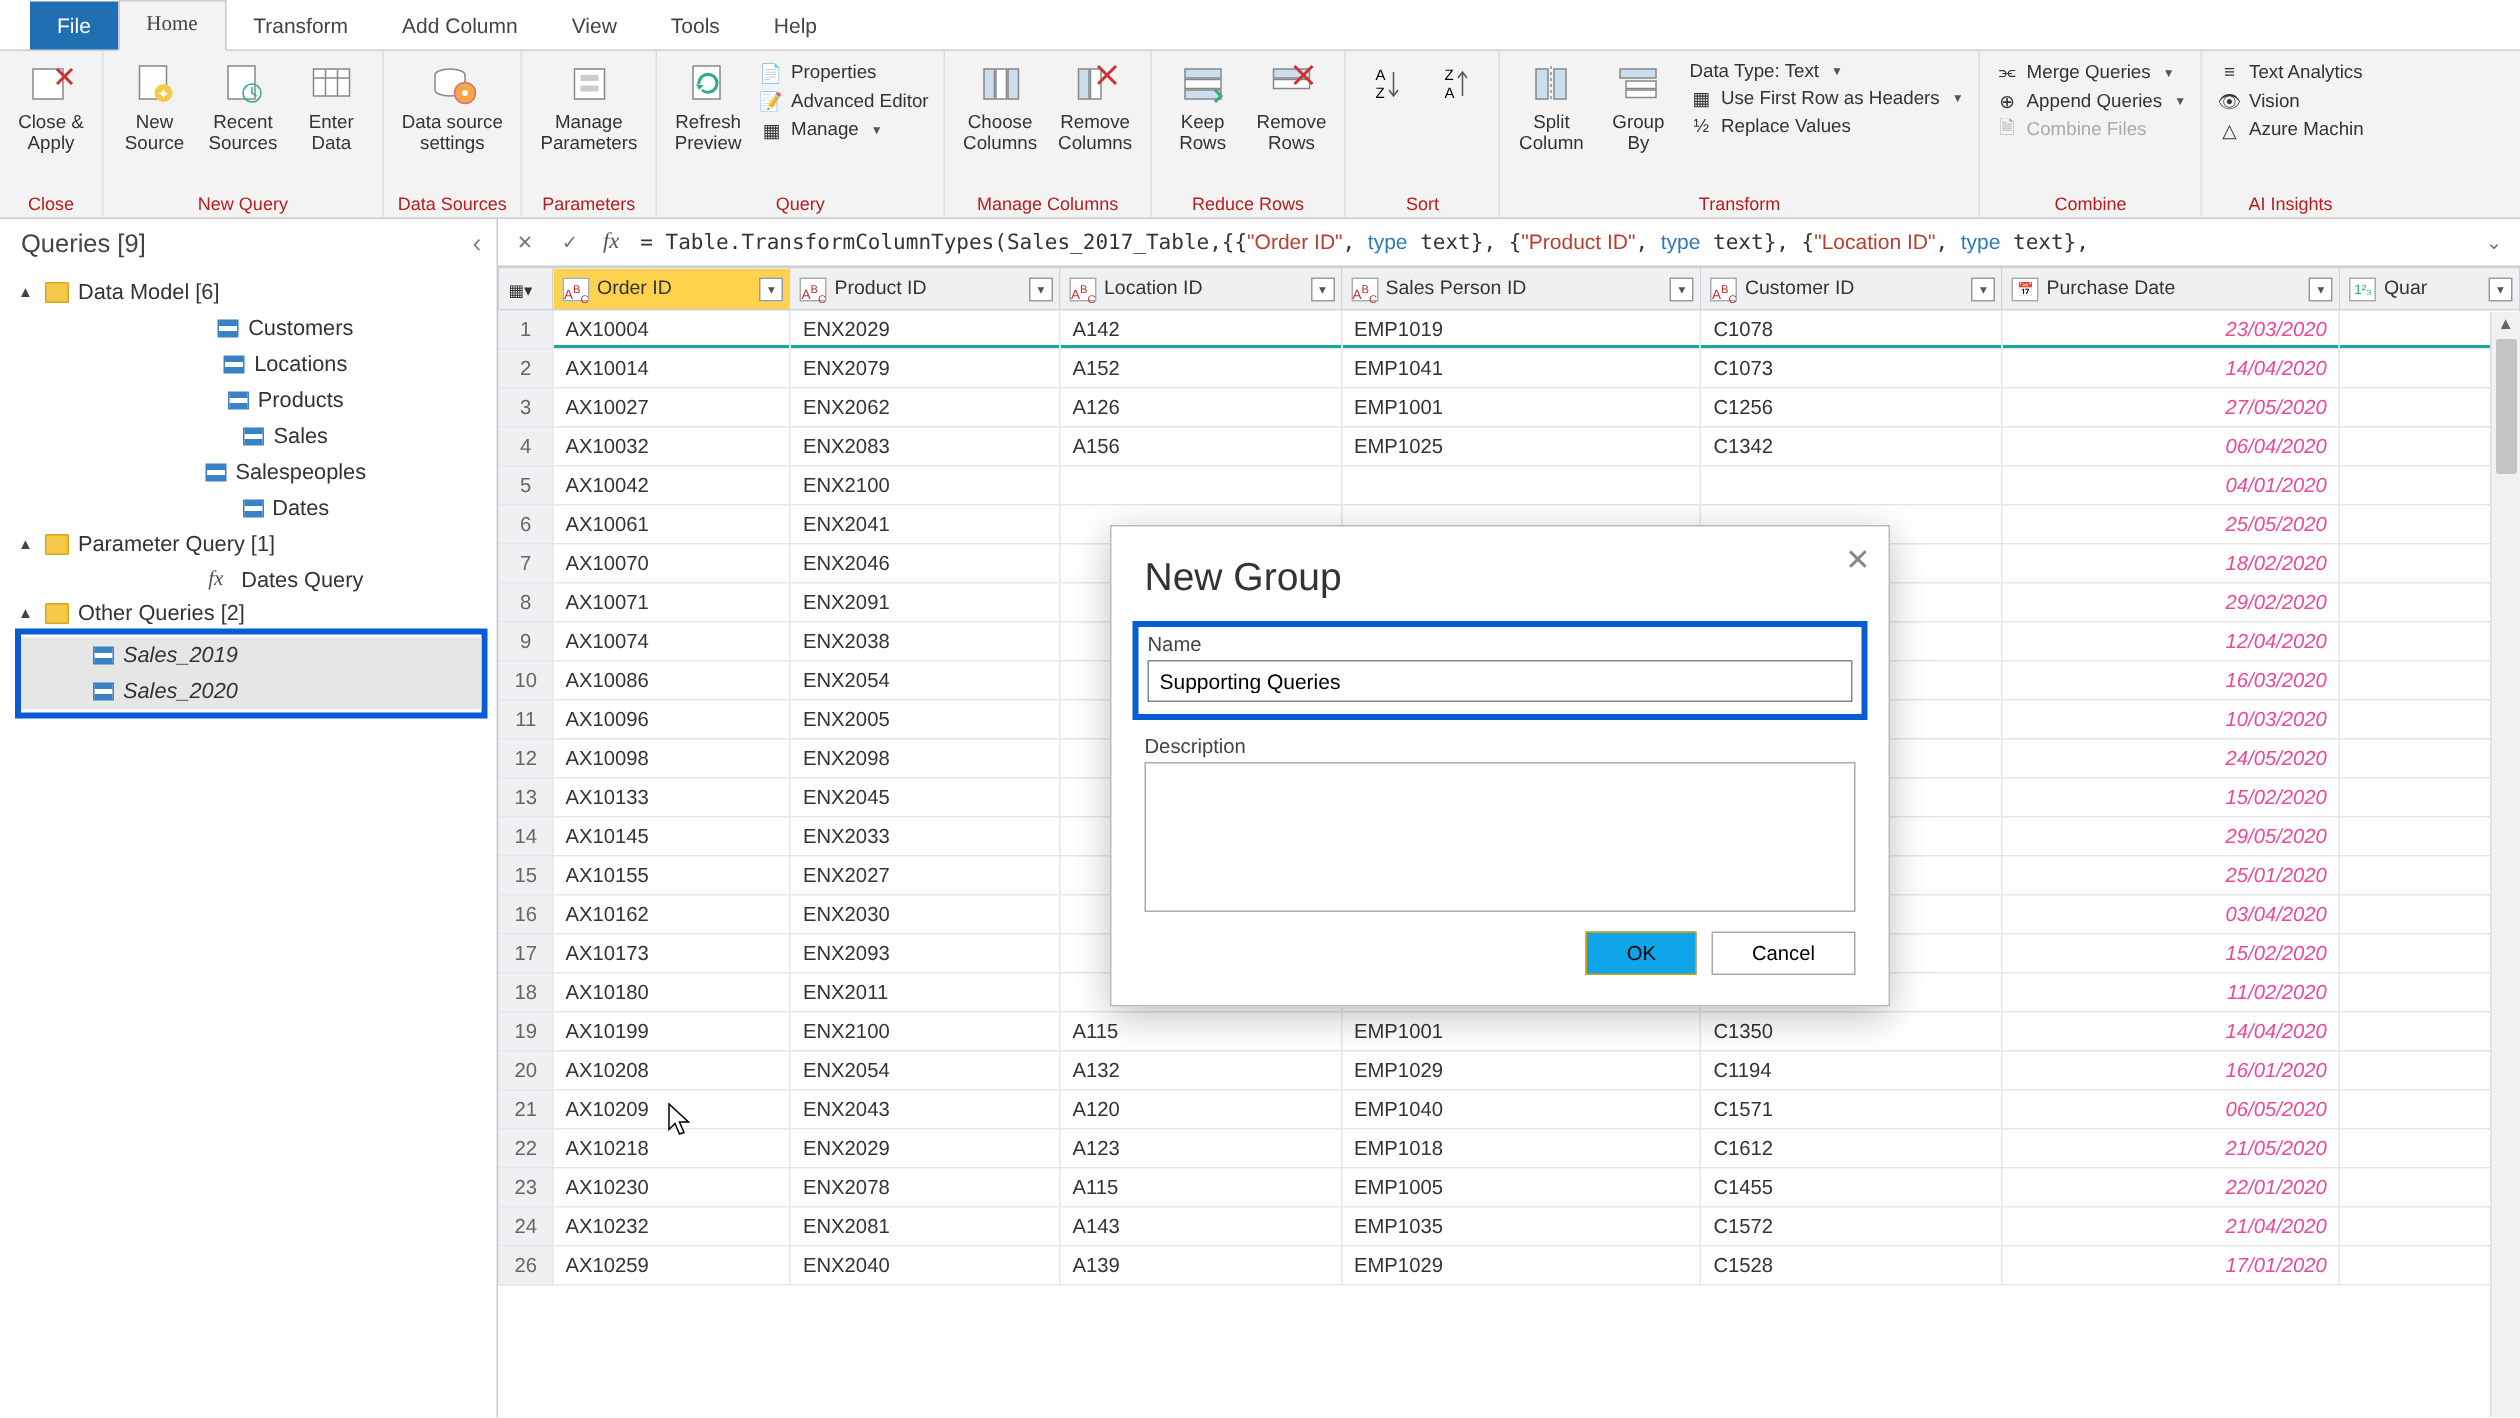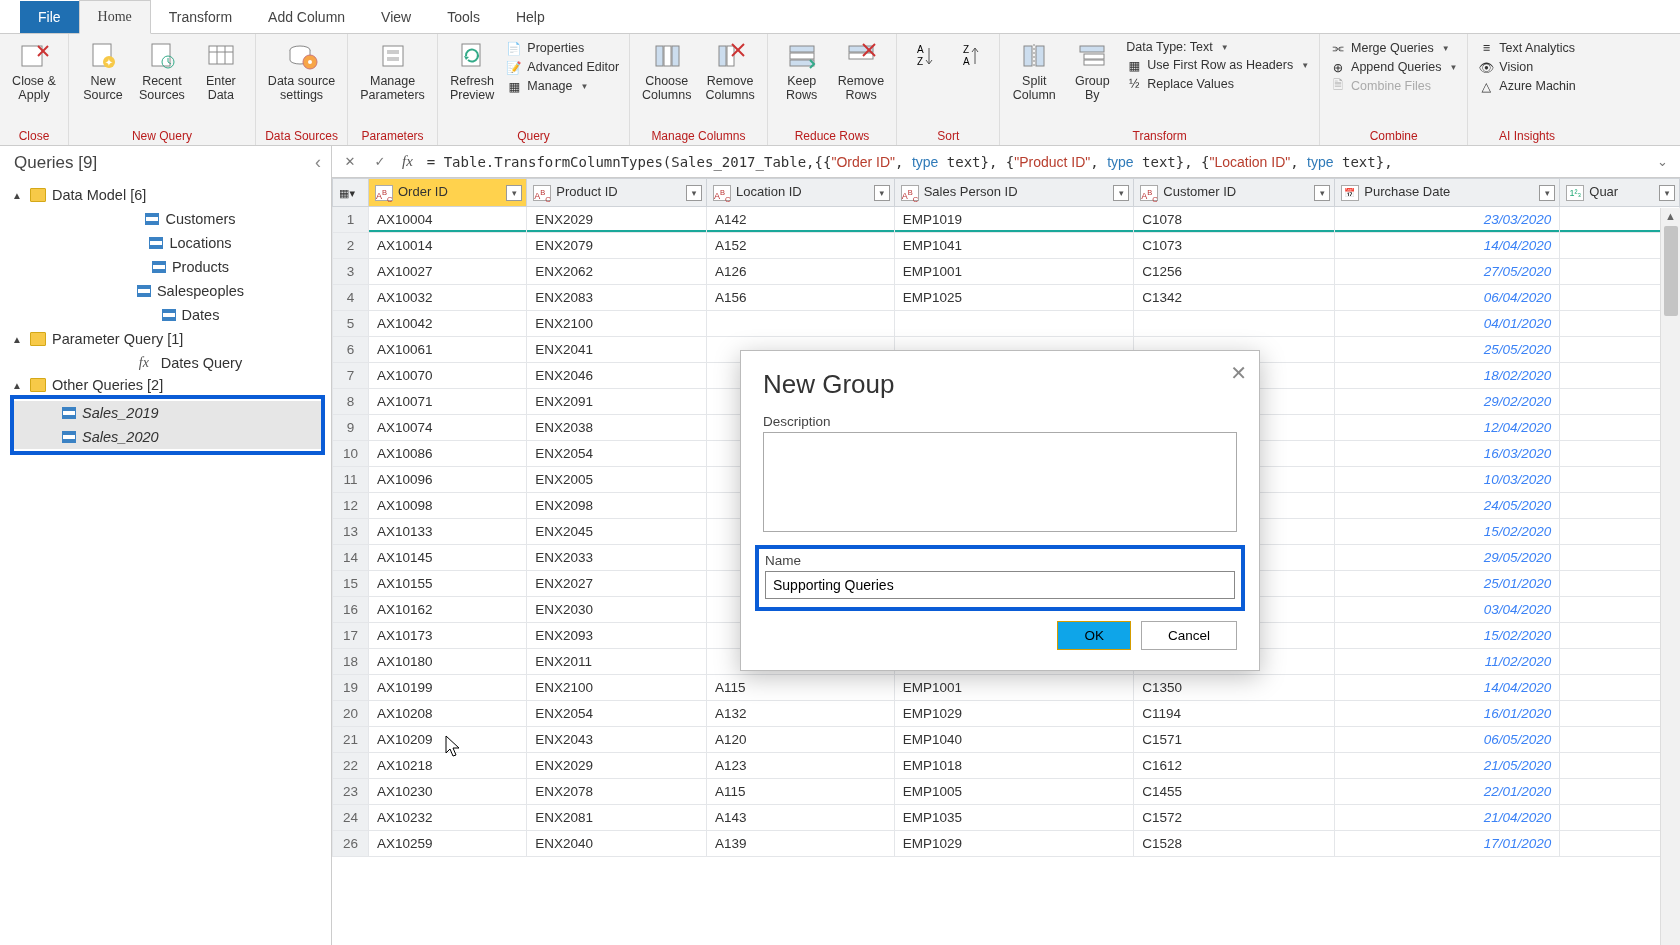--- a/index.html
+++ b/index.html
@@ -55,21 +55,21 @@
 .grid { flex: 1; overflow: auto; position: relative; }
 .gtable { border-collapse: collapse; width: 100%; }
 .gtable th { background: #eef0f2; border: 1px solid #cfd3d8; padding: 4px 6px; font-weight: normal; text-align: left; font-size: 13px; position: relative; height: 28px; }
 .gtable th.active { background: #ffd24d; }
 .gtable th .typeico { display: inline-block; width: 18px; height: 16px; background: #fff; border: 1px solid #aaa; font-size: 9px; text-align: center; line-height: 14px; color: #b33; margin-right: 5px; vertical-align: middle; }
 .gtable th .typeico.num { color: #2a7; }
 .gtable th .typeico.date { color: #27a; }
 .gtable th .dd { position: absolute; right: 4px; top: 6px; width: 16px; height: 16px; border: 1px solid #999; background: #fff; font-size: 9px; text-align: center; line-height: 14px; color: #555; }
 .gtable td { border: 1px solid #e4e6e9; padding: 3px 8px; font-size: 13.5px; height: 26px; }
 .gtable td.rownum { background: #eef0f2; text-align: center; color: #666; width: 36px; }
-.gtable td.date { text-align: right; font-style: italic; color: #3b82f6; }
+.gtable td.date { text-align: right; font-style: italic; color: #ec4899; }
 .gtable th.corner { width: 36px; background: #eef0f2; }
 .underline-row td:not(.rownum) { box-shadow: inset 0 -2px 0 #1aa89a; }
 
 
 .scrollbar { position: absolute; right: 0; top: 30px; width: 20px; height: calc(100% - 30px); background: #f1f1f1; border-left: 1px solid #ddd; }
 .scrollbar .thumb { background: #c4c4c4; width: 14px; margin: 2px auto; height: 90px; border-radius: 2px; }
 .scrollbar .arr { text-align: center; font-size: 11px; color: #666; padding: 2px 0; }
 
 
 .dialog { position: absolute; left: 740px; top: 350px; width: 520px; background: #fff; border: 1px solid #bbb; box-shadow: 0 6px 24px rgba(0,0,0,0.25); padding: 18px 22px 20px 22px; z-index: 50; }
@@ -419,20 +419,24 @@
       <div class="qnode qleaf">
           <span class="tico"></span>
           <span>Locations</span>
         </div>
       <div class="qnode qleaf">
           <span class="tico"></span>
           <span>Products</span>
         </div>
       <div class="qnode qleaf">
           <span class="tico"></span>
+          <span>Sales</span>
+        </div>
+      <div class="qnode qleaf">
+          <span class="tico"></span>
           <span>Salespeoples</span>
         </div>
       <div class="qnode qleaf">
           <span class="tico"></span>
           <span>Dates</span>
         </div>
 
       <div class="qnode">
           <span class="tw">▲</span>
           <span class="fico"></span>
@@ -742,28 +746,28 @@
         <div class="arr">▲</div>
         <div class="thumb"></div>
       </div>
     </div>
   </div>
 </div>
 
 <div class="dialog">
   <span class="close">✕</span>
   <h2>New Group</h2>
+  <div class="field hl">
+    <label>Name</label>
+    <input type="text" value="Supporting Queries" style="">
+  </div>
   <div class="field">
     <label>Description</label>
     <textarea style=""></textarea>
   </div>
-  <div class="field hl">
-    <label>Name</label>
-    <input type="text" value="Supporting Queries" style="">
-  </div>
   <div class="btns">
     <button class="ok">OK</button>
     <button class="cancel">Cancel</button>
   </div>
 </div>
 
 <svg class="cursor" viewBox="0 0 18 24">
     <path d="M1 1 L1 18 L5 14 L8 21 L11 20 L8 13 L14 13 Z" fill="#fff" stroke="#000" stroke-width="1"></path>
   </svg>
 

